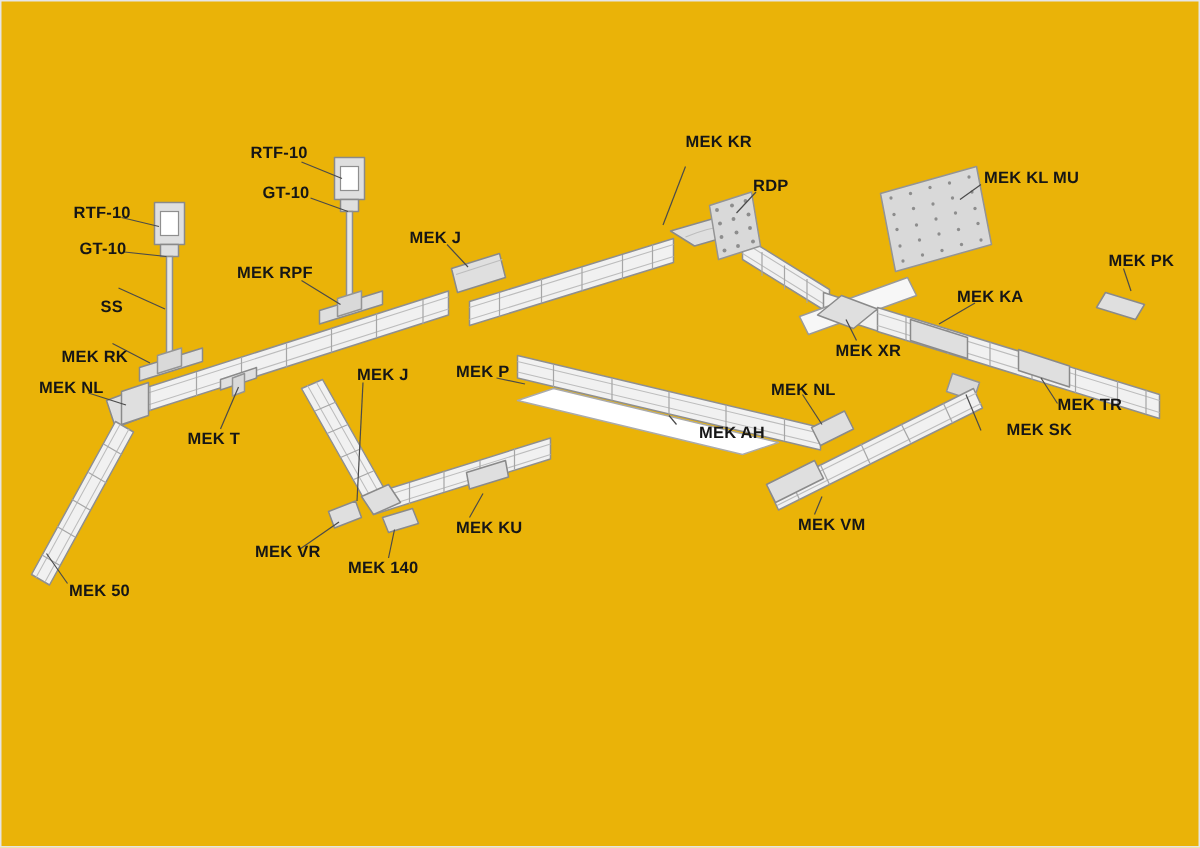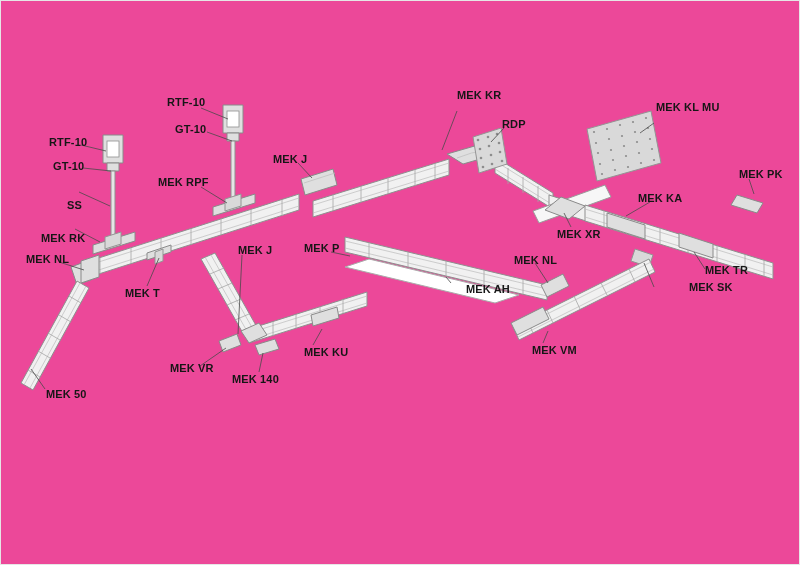--- a/index.html
+++ b/index.html
@@ -1,17 +1,17 @@
 <!DOCTYPE html>
 <html><head>
 <meta charset="utf-8">
 <style>
   html,body{margin:0;padding:0;background:#fff;}
   .stage{
-    position:relative;width:800px;height:565px;background:#ec4899;
+    position:relative;width:800px;height:565px;background:#eab308;
     border:1px solid #e6e6e6;box-sizing:border-box;overflow:hidden;
     font-family:"Liberation Sans",sans-serif;
   }
   .stage svg{position:absolute;left:0;top:0;z-index:1;}
   .labels{position:absolute;left:0;top:0;width:100%;height:100%;z-index:2;}
   .lbl{
     position:absolute;font-size:11px;font-weight:600;color:#161616;
     white-space:nowrap;letter-spacing:.15px;line-height:12px;
   }
   
@@ -271,26 +271,26 @@
     <div class="lbl" style="left:48px;top:135px">RTF-10</div>
     <div class="lbl" style="left:52px;top:159px">GT-10</div>
     <div class="lbl" style="left:66px;top:198px">SS</div>
     <div class="lbl" style="left:40px;top:231px">MEK RK</div>
     <div class="lbl" style="left:25px;top:252px">MEK NL</div>
     <div class="lbl" style="left:124px;top:286px">MEK T</div>
     <div class="lbl" style="left:45px;top:387px">MEK 50</div>
     <div class="lbl" style="left:272px;top:152px">MEK J</div>
     <div class="lbl" style="left:456px;top:88px">MEK KR</div>
     <div class="lbl" style="left:501px;top:117px">RDP</div>
-    <div class="lbl" style="left:655px;top:100px">MEK KL MU</div>
+    <div class="lbl" style="left:655px;top:112px">MEK KL MU</div>
     <div class="lbl" style="left:738px;top:167px">MEK PK</div>
     <div class="lbl" style="left:637px;top:191px">MEK KA</div>
     <div class="lbl" style="left:556px;top:227px">MEK XR</div>
     <div class="lbl" style="left:704px;top:263px">MEK TR</div>
-    <div class="lbl" style="left:688px;top:280px">MEK SK</div>
+    <div class="lbl" style="left:670px;top:280px">MEK SK</div>
     <div class="lbl" style="left:513px;top:253px">MEK NL</div>
     <div class="lbl" style="left:531px;top:343px">MEK VM</div>
     <div class="lbl" style="left:303px;top:241px">MEK P</div>
     <div class="lbl" style="left:465px;top:282px">MEK AH</div>
     <div class="lbl" style="left:237px;top:243px">MEK J</div>
     <div class="lbl" style="left:303px;top:345px">MEK KU</div>
     <div class="lbl" style="left:169px;top:361px">MEK VR</div>
     <div class="lbl" style="left:231px;top:372px">MEK 140</div>
   </div>
 </div>

